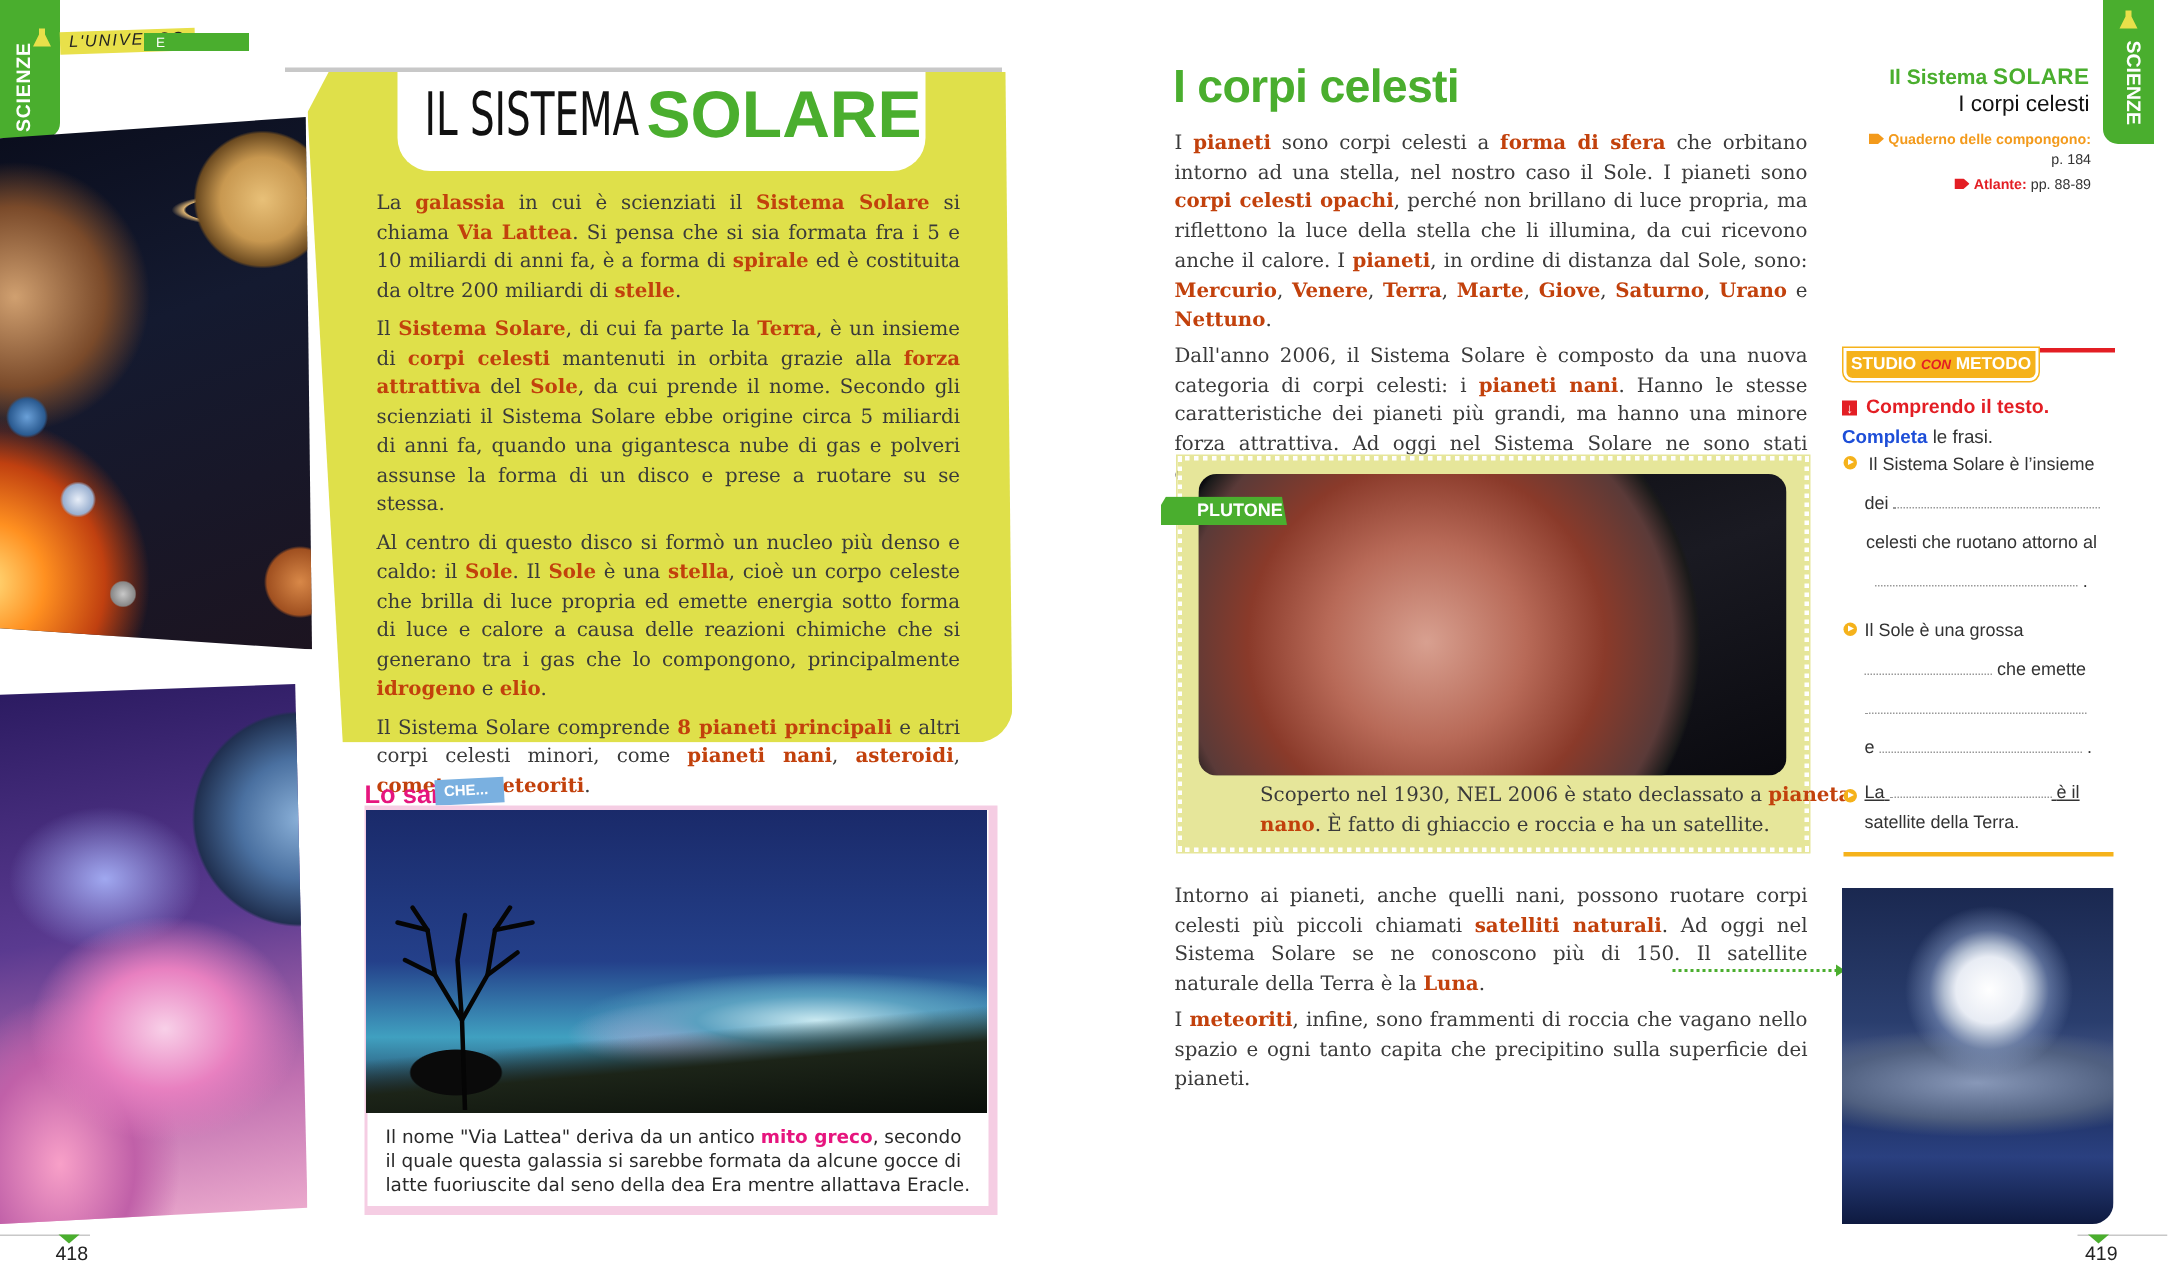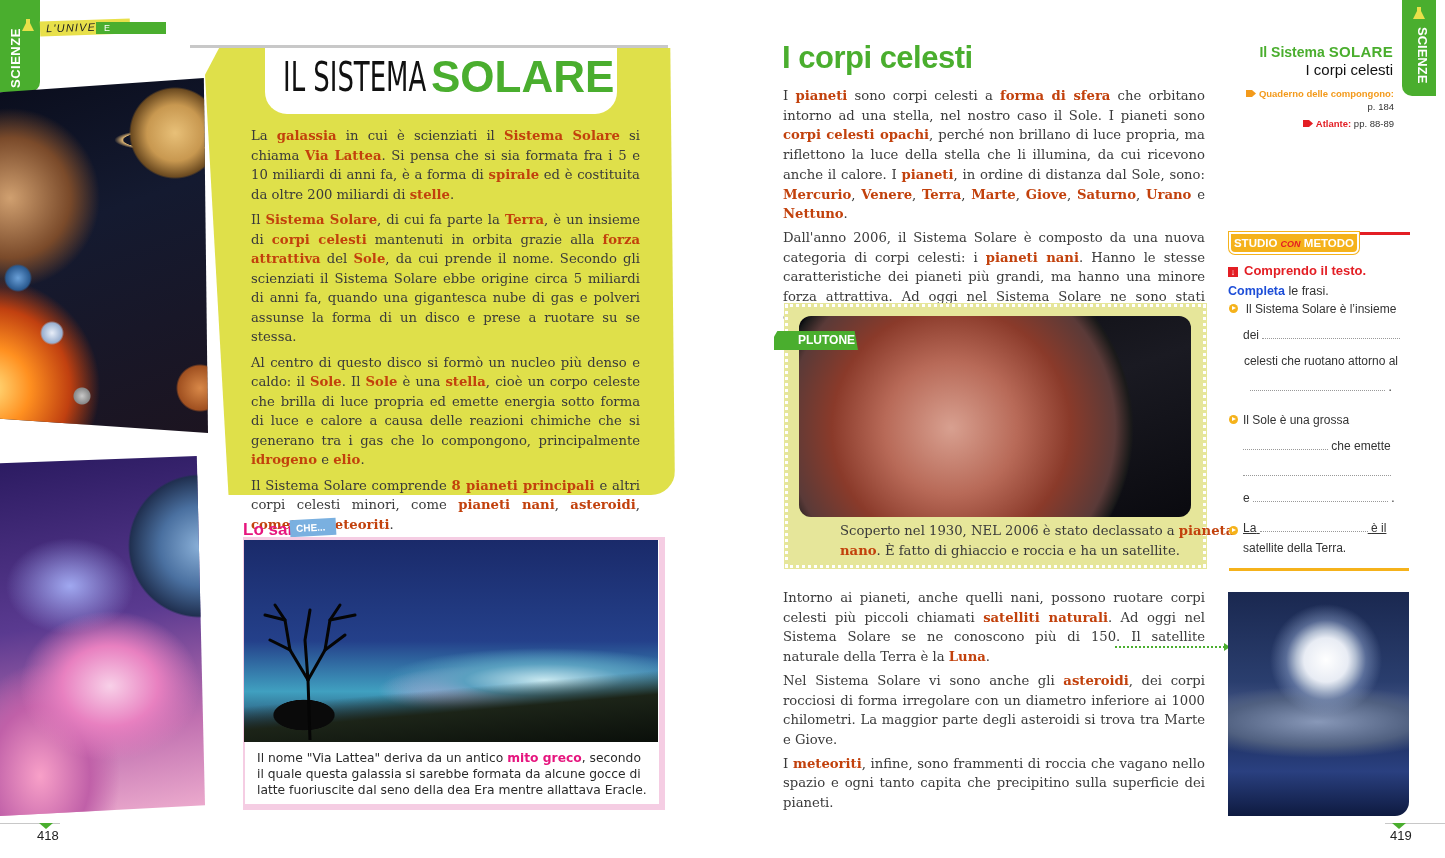--- a/index.html
+++ b/index.html
@@ -259,21 +259,20 @@
 
 <div class="stamp"></div>
 <div class="pluto-img"></div>
 <div class="pluto-tag">PLUTONE</div>
 <div class="pluto-caption">
   <span>Scoperto nel 1930, NEL 2006 è stato declassato a </span><b>pianeta nano</b><span>. È fatto di ghiaccio e roccia e ha un satellite.</span>
 </div>
 
 <div class="right-body right-body2">
   <p><span>Intorno ai pianeti, anche quelli nani, possono ruotare corpi celesti più piccoli chiamati </span><b>satelliti naturali</b><span>. Ad oggi nel Sistema Solare se ne conoscono più di 150. Il satellite naturale della Terra è la </span><b>Luna</b><span>.</span></p>
-  <p><span>Nel Sistema Solare vi sono anche gli </span><b>asteroidi</b><span>, dei corpi rocciosi di forma irregolare con un diametro inferiore ai 1000 chilometri. La maggior parte degli asteroidi si trova tra Marte e Giove.</span></p>
   <p><span>I </span><b>meteoriti</b><span>, infine, sono frammenti di roccia che vagano nello spazio e ogni tanto capita che precipitino sulla superficie dei pianeti.</span></p>
 </div>
 <div class="dot-arrow"></div>
 
 <div class="tab-right">
   <svg class="flask" viewBox="0 0 14 14">
       <path d="M5 1h4v4l4 8H1l4-8z" fill="#e8e04a"></path>
     </svg>
   <div class="vtext">SCIENZE</div>
 </div>

